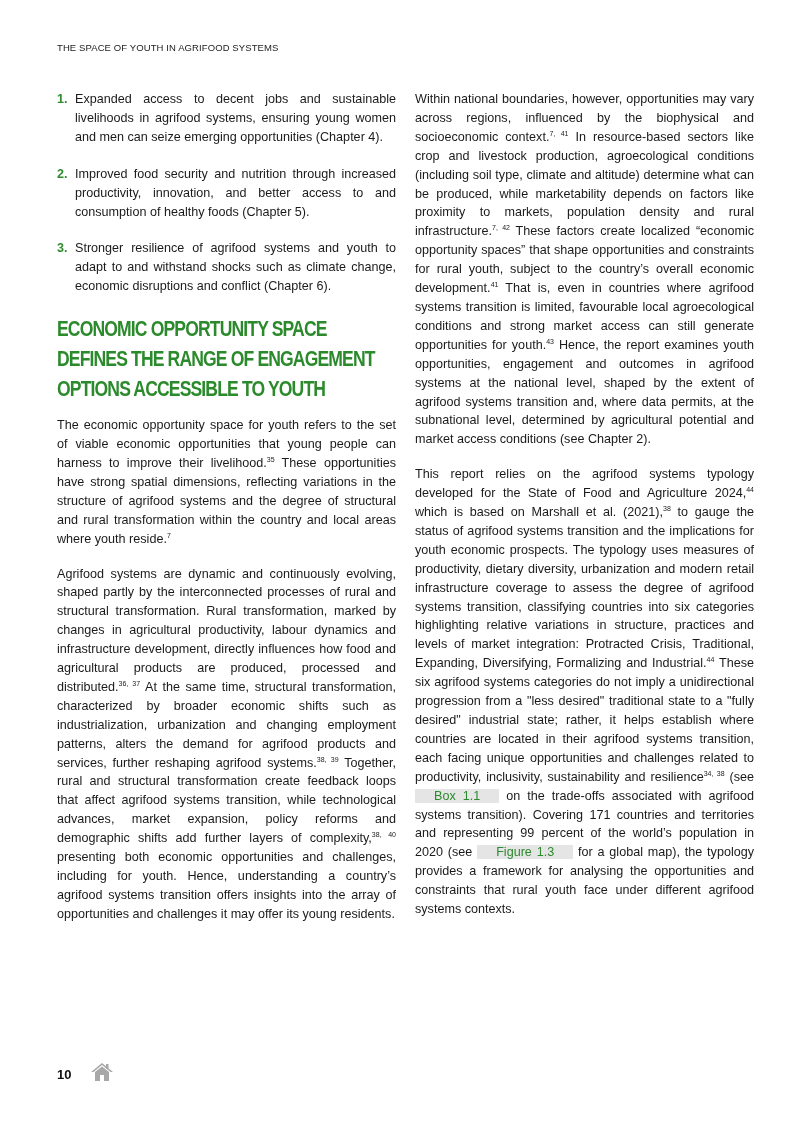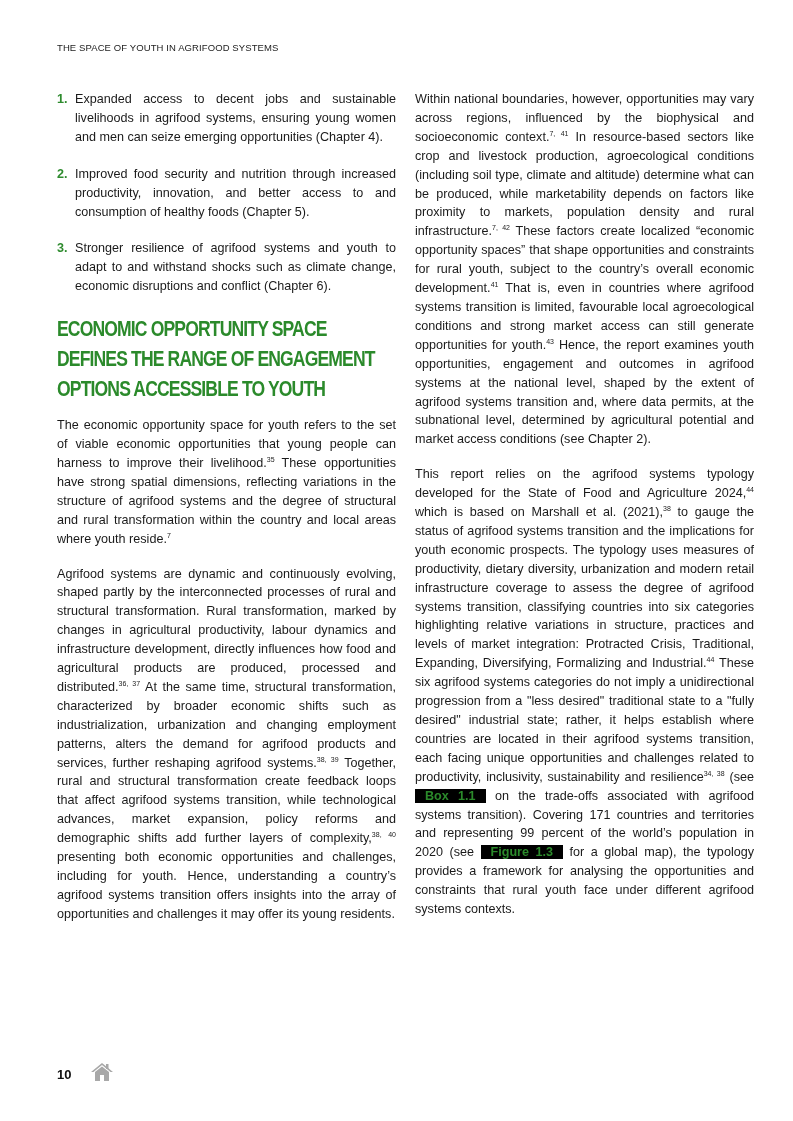--- a/index.html
+++ b/index.html
@@ -12,21 +12,21 @@
   .col-right { left: 415px; }
   p { margin: 0 0 16px 0; text-align: justify; }
   .list { margin: 0; padding: 0; list-style: none; }
   .list li { position: relative; padding-left: 18px; margin-bottom: 18px; text-align: justify; }
   .list .num { position: absolute; left: 0; top: 0; color: #2e8b2e; font-weight: bold; }
   h2.section-title { margin: 8px 0 12px 0; font-family: "Liberation Sans", sans-serif;
          font-weight: bold; font-size: 22.5px; line-height: 30px; color: #2b8a2b;
          letter-spacing: -1.1px; transform: scaleX(0.78); transform-origin: left;
          white-space: nowrap; text-transform: uppercase; }
   sup { font-size: 7px; line-height: 0; vertical-align: 5px; }
-  .xref { background: #000000; color: #2b8a2b; font-weight: bold; padding: 0 10px; }
+  .xref { background: #e5e5e5; color: #2b8a2b; font-weight: normal; padding: 0 19px; }
   .page-footer { position: absolute; left: 57px; top: 1062px; display: flex; align-items: center; }
   .page-number { font-size: 13px; font-weight: bold; color: #111; margin-right: 20px; }
   .home-icon { width: 22px; height: 20px; }
 </style>
 </head>
 <body>
 
 <div class="running-header">THE SPACE OF YOUTH IN AGRIFOOD SYSTEMS</div>
 
 <div class="col col-left">

